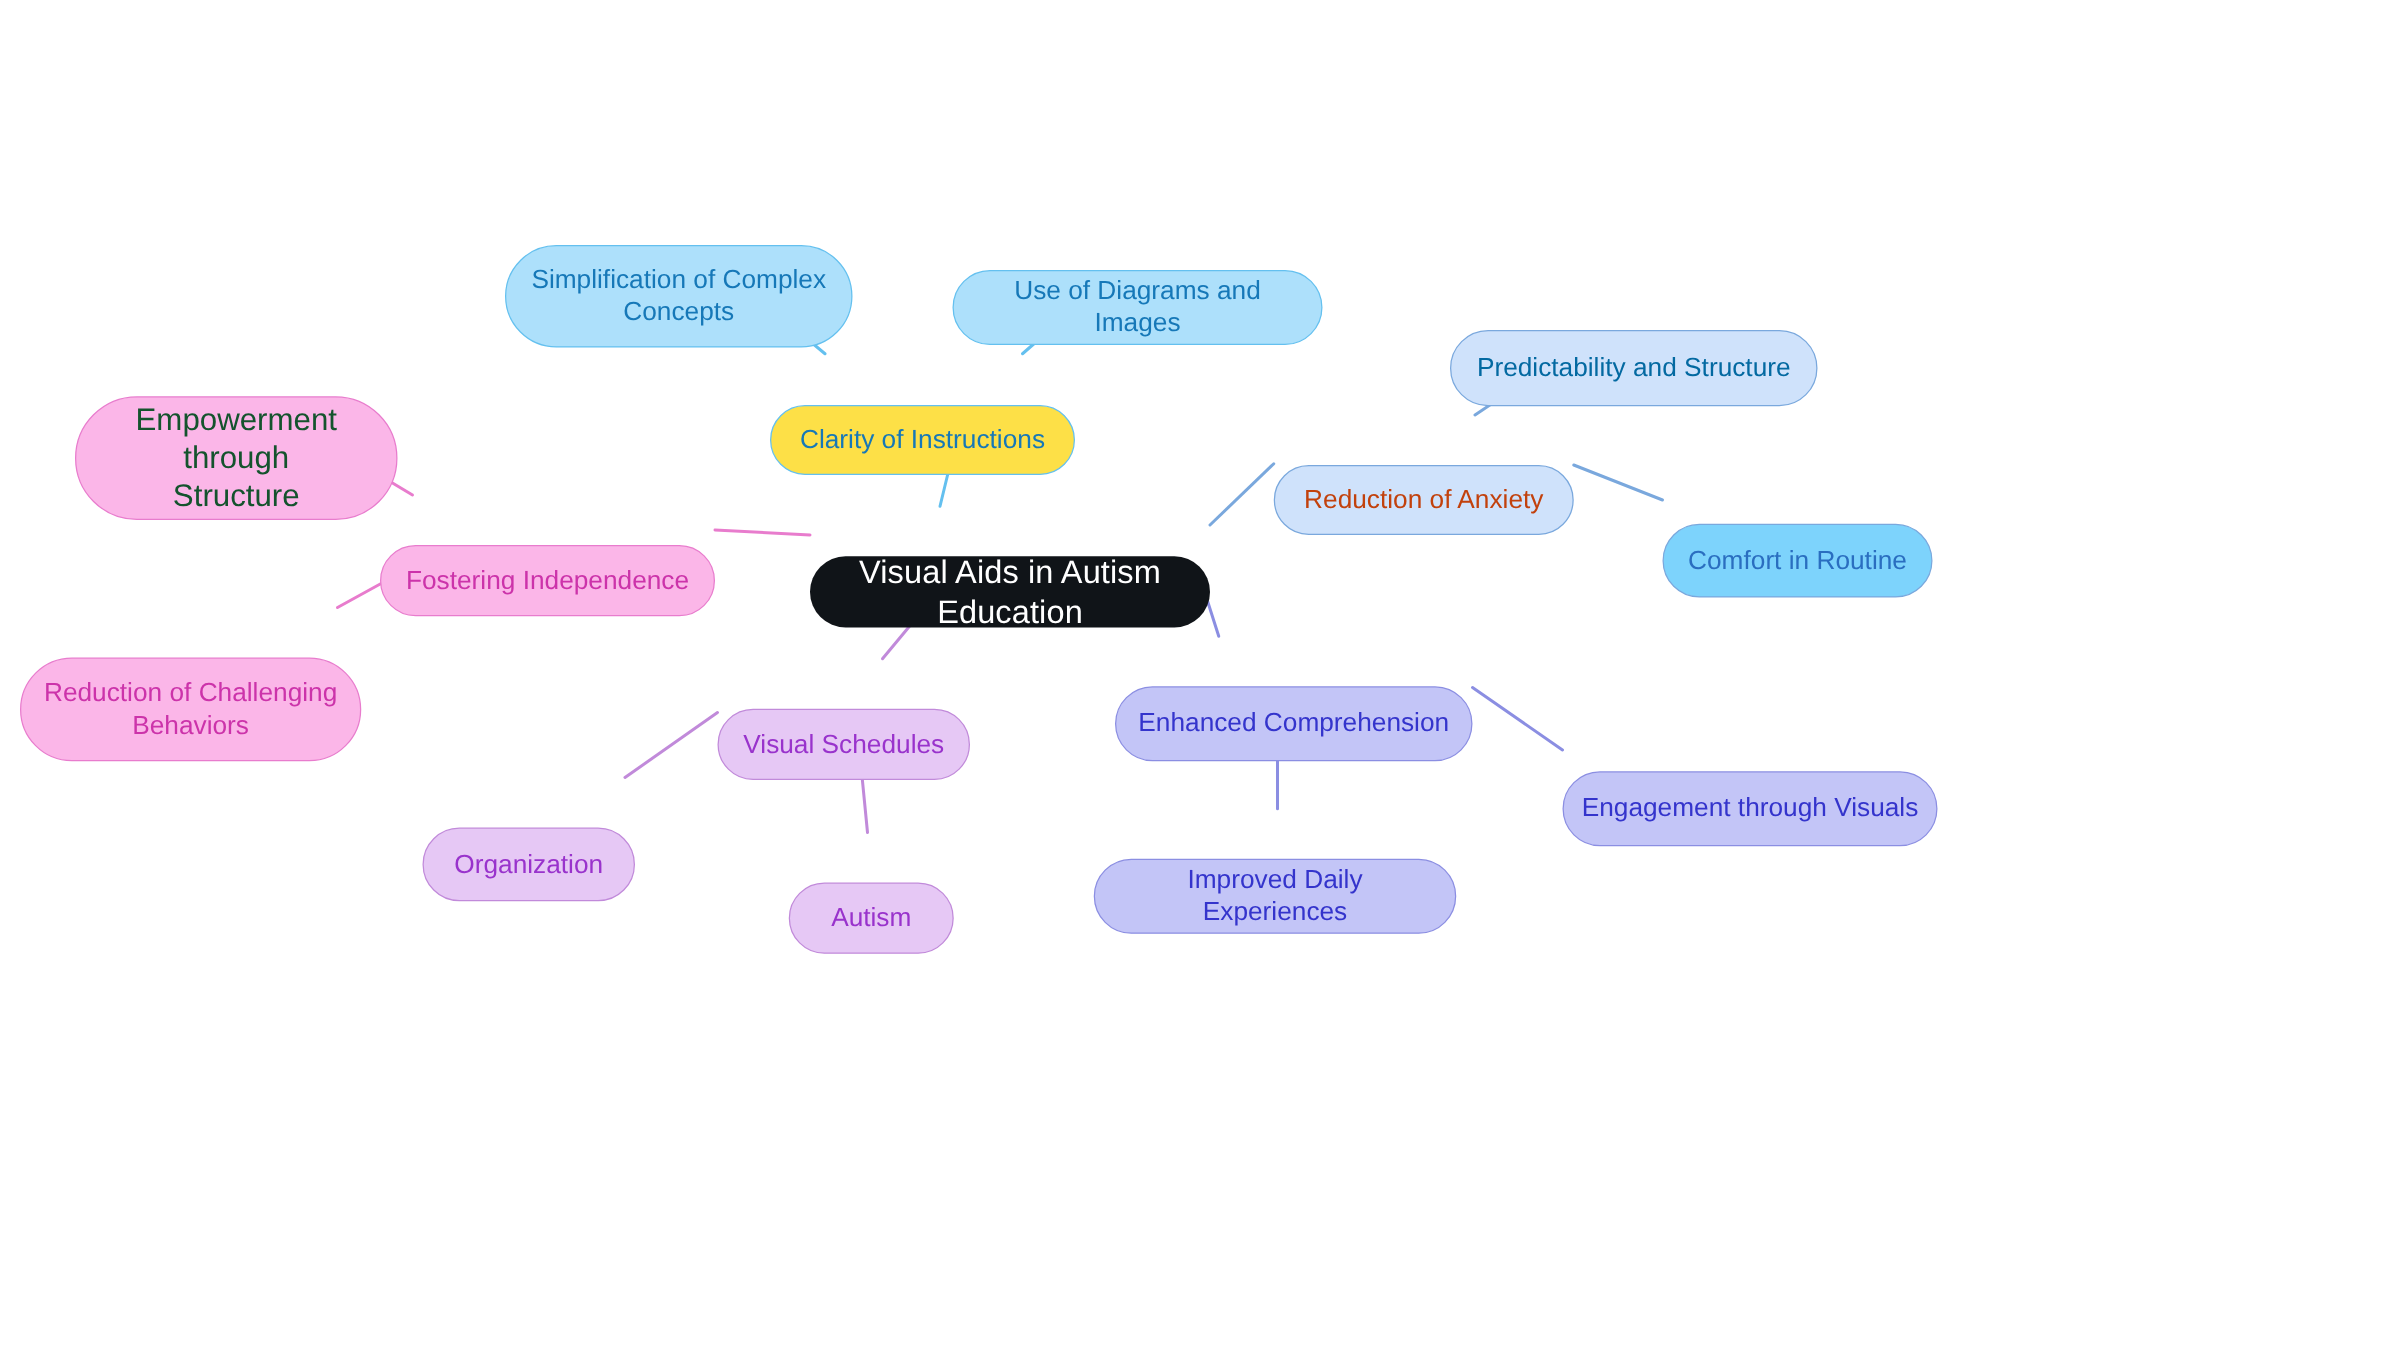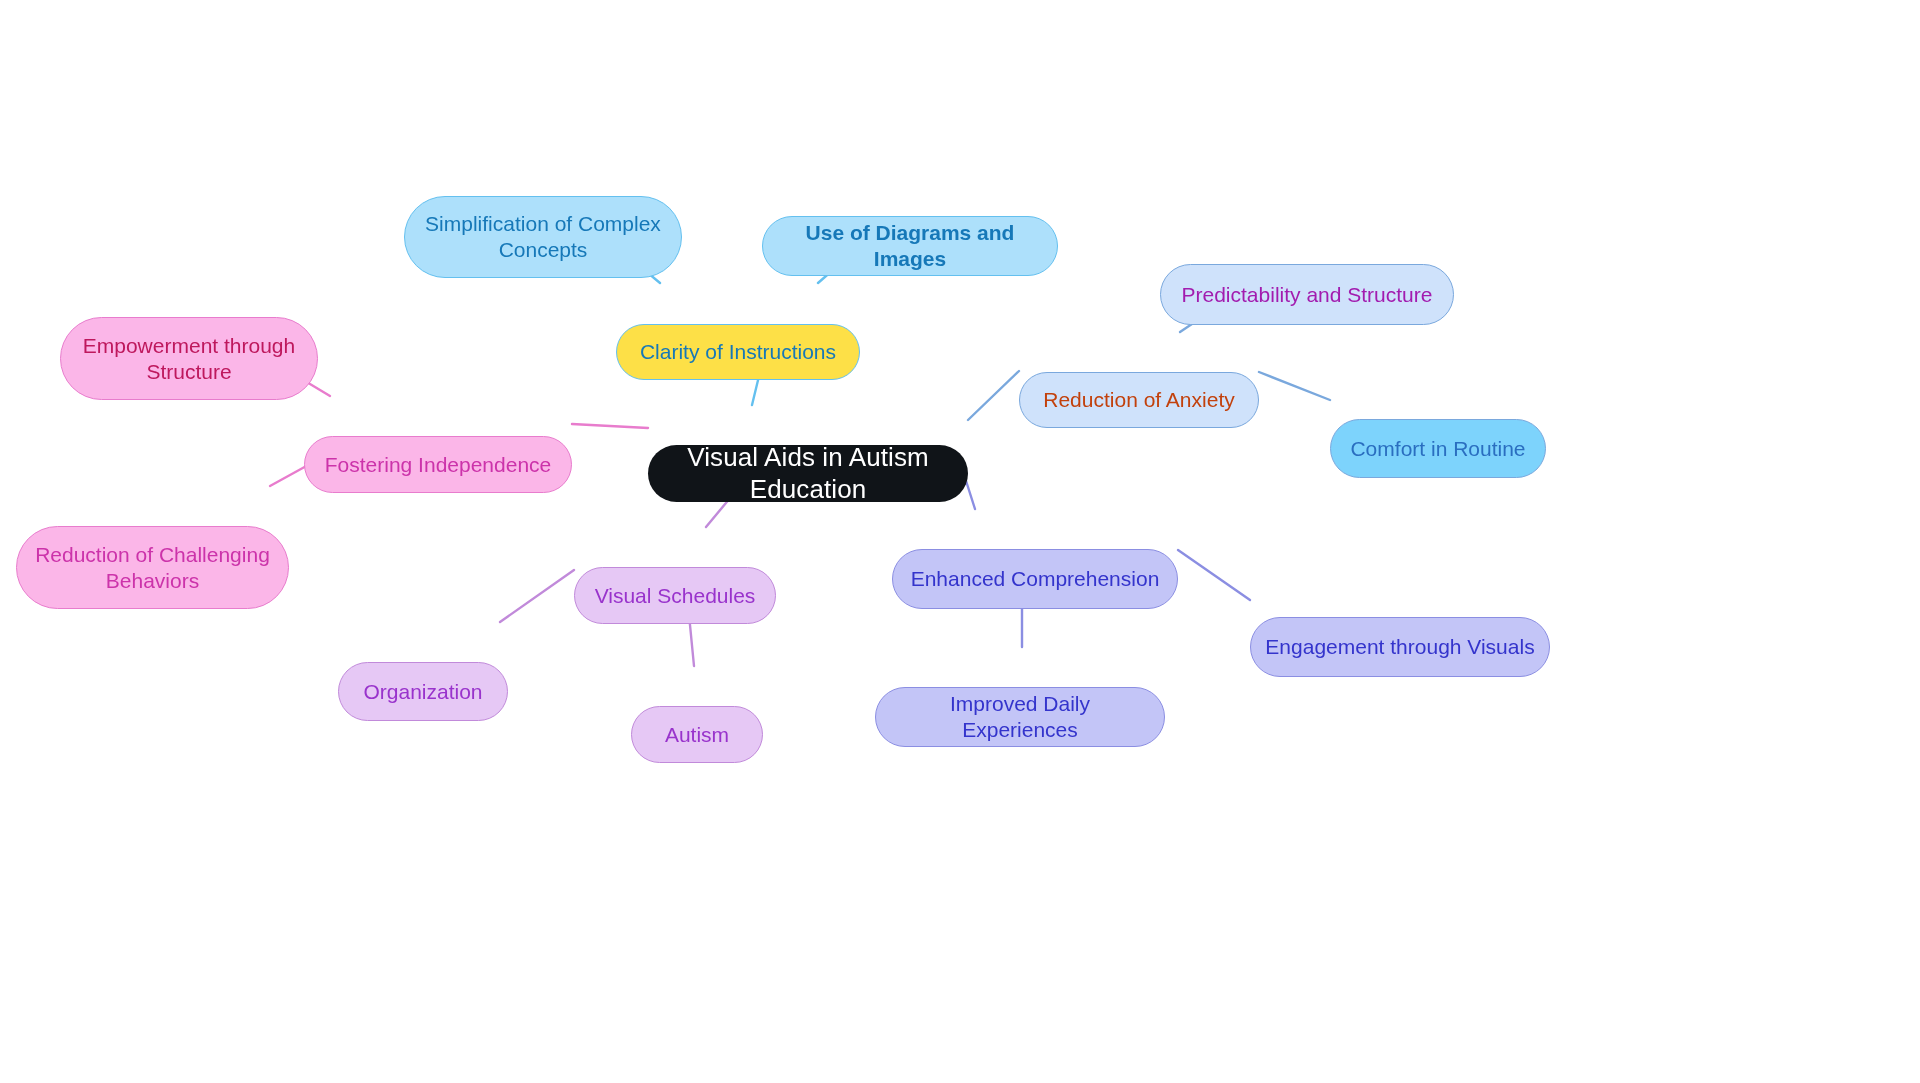--- a/index.html
+++ b/index.html
@@ -71,29 +71,29 @@
       <line x1="686" y1="584" x2="694" y2="666" stroke="#c18ada" stroke-width="2.4" stroke-linecap="round"></line>
       <line x1="648" y1="428" x2="572" y2="424" stroke="#e87ccd" stroke-width="2.4" stroke-linecap="round"></line>
       <line x1="330" y1="396" x2="270" y2="360" stroke="#e87ccd" stroke-width="2.4" stroke-linecap="round"></line>
       <line x1="330" y1="453" x2="270" y2="486" stroke="#e87ccd" stroke-width="2.4" stroke-linecap="round"></line>
     </svg>
   <div id="node-layer">
       <div class="node root" style="left: 648px; top: 405px; width: 320px; height: 57px; background: rgb(16, 20, 24); color: rgb(255, 255, 255); font-size: 26px;"><span class="node-label">Visual Aids in Autism Education</span></div>
       <div class="node" style="left: 616px; top: 284px; width: 244px; height: 56px; background: #fde047; color: rgb(22, 120, 184); border-color: rgb(100, 192, 239); font-size: 21px;"><span class="node-label">Clarity of Instructions</span></div>
       <div class="node" style="left: 404px; top: 156px; width: 278px; height: 82px; background: rgb(173, 224, 251); color: rgb(22, 120, 184); border-color: rgb(100, 192, 239); font-size: 21px;"><span class="node-label">Simplification of Complex
 Concepts</span></div>
-      <div class="node" style="left: 762px; top: 176px; width: 296px; height: 60px; background: rgb(173, 224, 251); color: rgb(22, 120, 184); border-color: rgb(100, 192, 239); font-size: 21px; font-weight: bold;"><span class="node-label">Use of Diagrams and Images</span></div>
+      <div class="node" style="left: 762px; top: 176px; width: 296px; height: 60px; background: rgb(173, 224, 251); color: rgb(22, 120, 184); border-color: rgb(100, 192, 239); font-size: 21px;"><span class="node-label">Use of Diagrams and Images</span></div>
       <div class="node" style="left: 1019px; top: 332px; width: 240px; height: 56px; background: rgb(207, 226, 251); color: #c2410c; border-color: rgb(122, 168, 221); font-size: 21px;"><span class="node-label">Reduction of Anxiety</span></div>
-      <div class="node" style="left: 1160px; top: 224px; width: 294px; height: 61px; background: rgb(207, 226, 251); color: #a21caf; border-color: rgb(122, 168, 221); font-size: 21px;"><span class="node-label">Predictability and Structure</span></div>
+      <div class="node" style="left: 1160px; top: 224px; width: 294px; height: 61px; background: rgb(207, 226, 251); color: #0369a1; border-color: rgb(122, 168, 221); font-size: 21px;"><span class="node-label">Predictability and Structure</span></div>
       <div class="node" style="left: 1330px; top: 379px; width: 216px; height: 59px; background: #7dd3fc; color: rgb(42, 110, 192); border-color: rgb(122, 168, 221); font-size: 21px;"><span class="node-label">Comfort in Routine</span></div>
       <div class="node" style="left: 892px; top: 509px; width: 286px; height: 60px; background: rgb(195, 197, 247); color: rgb(52, 52, 204); border-color: rgb(139, 142, 226); font-size: 21px; align-items: center;"><span class="node-label">Enhanced Comprehension</span></div>
       <div class="node" style="left: 1250px; top: 577px; width: 300px; height: 60px; background: rgb(195, 197, 247); color: rgb(52, 52, 204); border-color: rgb(139, 142, 226); font-size: 21px;"><span class="node-label">Engagement through Visuals</span></div>
       <div class="node" style="left: 875px; top: 647px; width: 290px; height: 60px; background: rgb(195, 197, 247); color: rgb(52, 52, 204); border-color: rgb(139, 142, 226); font-size: 21px;"><span class="node-label">Improved Daily Experiences</span></div>
       <div class="node" style="left: 574px; top: 527px; width: 202px; height: 57px; background: rgb(230, 200, 245); color: rgb(153, 51, 204); border-color: rgb(193, 138, 218); font-size: 21px; text-align: center;"><span class="node-label">Visual Schedules</span></div>
       <div class="node" style="left: 338px; top: 622px; width: 170px; height: 59px; background: rgb(230, 200, 245); color: rgb(153, 51, 204); border-color: rgb(193, 138, 218); font-size: 21px; justify-content: center;"><span class="node-label">Organization</span></div>
       <div class="node" style="left: 631px; top: 666px; width: 132px; height: 57px; background: rgb(230, 200, 245); color: rgb(153, 51, 204); border-color: rgb(193, 138, 218); font-size: 21px;"><span class="node-label">Autism</span></div>
       <div class="node" style="left: 304px; top: 396px; width: 268px; height: 57px; background: rgb(251, 182, 232); color: rgb(204, 51, 170); border-color: rgb(232, 124, 205); font-size: 21px;"><span class="node-label">Fostering Independence</span></div>
-      <div class="node" style="left: 60px; top: 277px; width: 258px; height: 83px; background: rgb(251, 182, 232); color: #be185d; border-color: rgb(232, 124, 205); font-size: 21px;"><span class="node-label">Empowerment through
+      <div class="node" style="left: 60px; top: 277px; width: 258px; height: 99px; background: rgb(251, 182, 232); color: #14532d; border-color: rgb(232, 124, 205); font-size: 25px;"><span class="node-label">Empowerment through
 Structure</span></div>
       <div class="node" style="left: 16px; top: 486px; width: 273px; height: 83px; background: rgb(251, 182, 232); color: rgb(204, 51, 170); border-color: rgb(232, 124, 205); font-size: 21px;"><span class="node-label">Reduction of Challenging
 Behaviors</span></div>
     </div>
 </div>
 
 </body></html>

